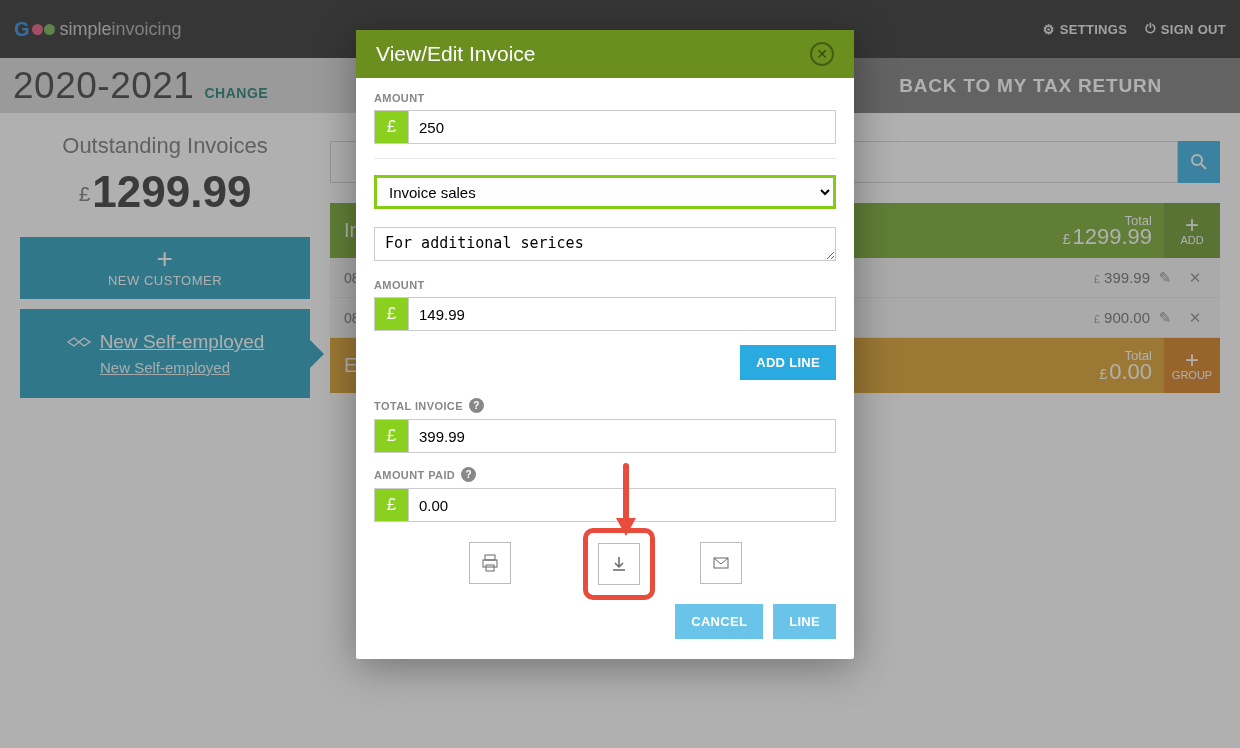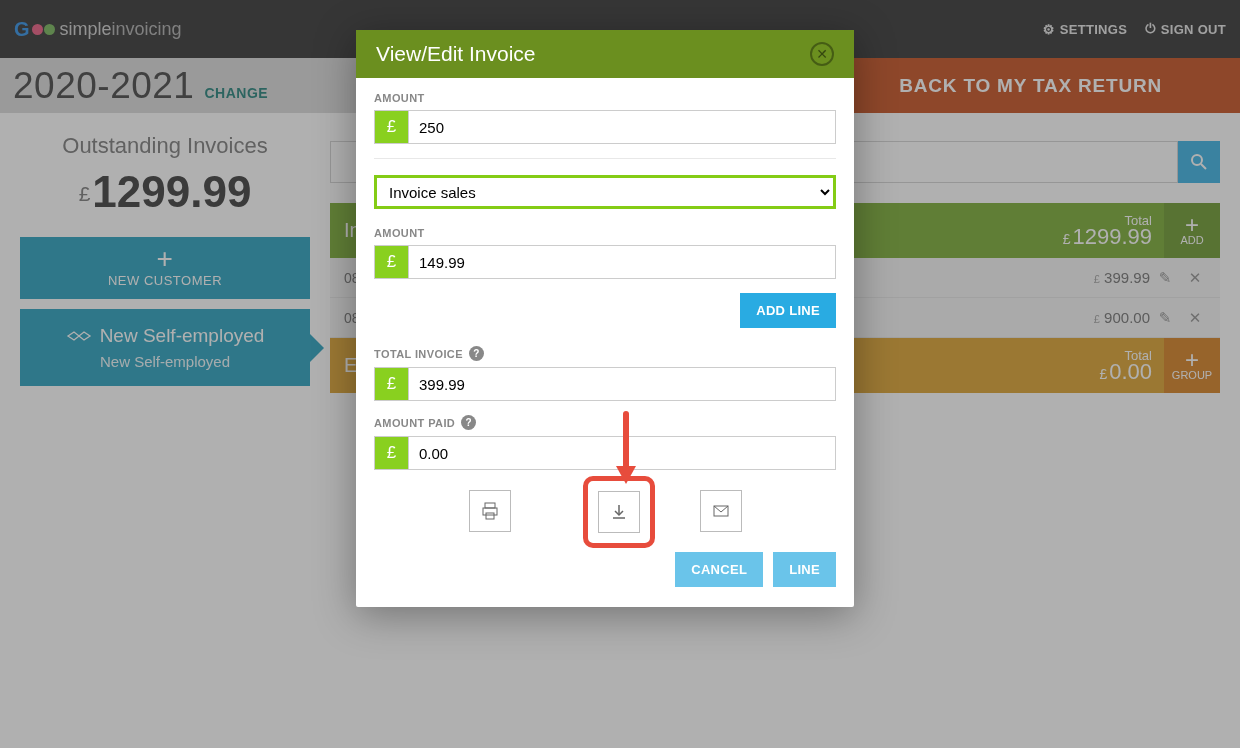--- a/index.html
+++ b/index.html
@@ -10,29 +10,29 @@
 .logo-oo { display:flex; gap:1px;}
 .logo-o1{ width:11px;height:11px;border-radius:50%;background:#e94e77;}
 .logo-o2{ width:11px;height:11px;border-radius:50%;background:#6ab04c;}
 .logo-text { color:#a8a8a8; font-size:18px; margin-left:3px; }
 .logo-text b { color:#c9c9c9; font-weight:500;}
 .top-actions { display:flex; gap:18px; }
 .top-link { color:#e3e3e3; font-size:13px; font-weight:600; letter-spacing:.3px; cursor:pointer; display:flex; align-items:center; gap:5px;}
 .subbar { background:#d8d8d8; height:55px; display:flex; align-items:center; justify-content:space-between; padding:0 0 0 13px; }
 .year { font-size:37px; font-weight:300; color:#333; letter-spacing:.5px; padding-left:0;}
 .change { color:#0f766e; font-size:14px; font-weight:700; margin-left:10px; letter-spacing:.5px; cursor:pointer;}
-.back-btn { background:#c2410c; color:#fff; font-size:19px; font-weight:600; letter-spacing:.8px; padding:0 78px; height:55px; display:flex; align-items:center; cursor:pointer;}
+.back-btn { background:#737373; color:#fff; font-size:19px; font-weight:600; letter-spacing:.8px; padding:0 78px; height:55px; display:flex; align-items:center; cursor:pointer;}
 .page { display:flex; padding:20px; gap:20px; }
 .sidebar { width:290px; }
 .out-title { text-align:center; color:#6f6f6f; font-size:22px; font-weight:400; margin-bottom:8px;}
 .out-amount { text-align:center; color:#2b2b2b; font-size:44px; font-weight:600; margin-bottom:20px;}
 .out-amount .curr { font-size:21px; font-weight:400; color:#6f6f6f; margin-right:2px; vertical-align:6px;}
 .btn-block { background:#1498b8; color:#fff; display:flex; flex-direction:column; align-items:center; justify-content:center; height:62px; margin-bottom:10px; cursor:pointer; font-size:13px; letter-spacing:.5px;}
 .btn-block .plus { font-size:28px; line-height:20px; margin-bottom:4px; font-weight:300;}
-.sel-customer { background:#1498b8; color:#fff; padding:16px 12px; position:relative; }
+.sel-customer { background:#1498b8; color:#fff; padding:22px 12px; position:relative;text-decoration:underline; }
 .sel-customer::after { content:""; position:absolute; right:-14px; top:50%; transform:translateY(-50%); border-left:14px solid #1498b8; border-top:14px solid transparent; border-bottom:14px solid transparent;}
 .sel-name { font-size:19px; display:flex; align-items:center; gap:8px; justify-content:center;}
 .sel-sub { text-align:center; font-size:15px; margin-top:6px; opacity:.92;}
 .main { flex:1; }
 .search-row { display:flex; margin-bottom:20px; margin-top:8px;}
 .search-input { flex:1; border:1px solid #d0d0d0; height:42px; padding:0 12px; font-size:15px;}
 .search-btn { width:42px; height:42px; background:#29abe2; display:flex; align-items:center; justify-content:center; cursor:pointer;}
 .group-header { display:flex; align-items:center; height:55px; }
 .group-header.invoices { background:#6ea521; }
 .group-header.expenses { background:#d99a1c; }
@@ -185,20 +185,21 @@
   <div class="modal-body">
     <div class="flabel">AMOUNT</div>
     <div class="input-group">
       <div class="ig-prefix">£</div>
       <input class="ig-input" value="250" style="">
     </div>
     <div class="divider"></div>
     <select class="select">
       <option>Invoice sales</option>
     </select>
+    <textarea class="textarea" style="">For additional serices</textarea>
     <div class="flabel">AMOUNT</div>
     <div class="input-group">
       <div class="ig-prefix">£</div>
       <input class="ig-input" value="149.99" style="">
     </div>
     <div class="add-line-row">
       <button class="btn-blue">ADD LINE</button>
     </div>
     <div class="flabel">
         <span>TOTAL INVOICE</span>

